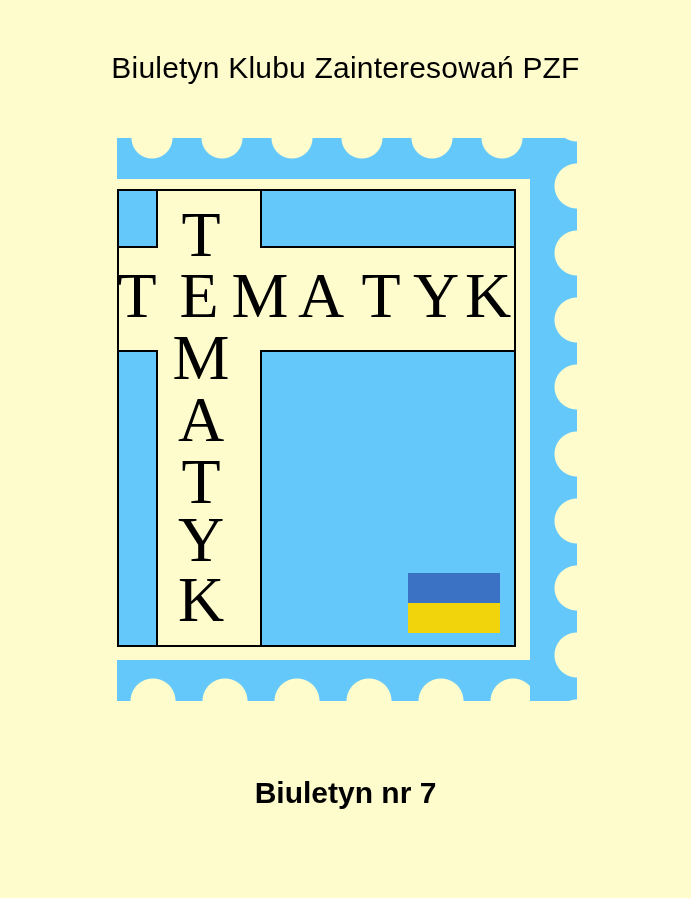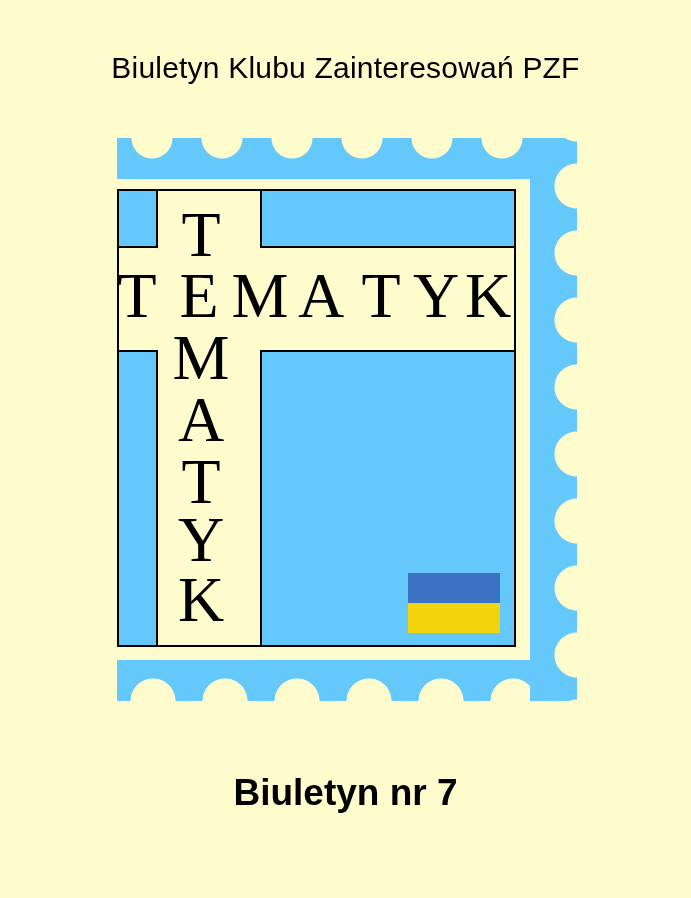--- a/index.html
+++ b/index.html
@@ -95,21 +95,21 @@
   .v0{left:84px; top:97px;}
   .v1{left:84px; top:220px;}
   .v2{left:84px; top:282px;}
   .v3{left:84px; top:344px;}
   .v4{left:84px; top:402px;}
   .v5{left:84px; top:462px;}
   .issue-label{
     position:absolute;
     left:0; right:0; top:775px;
     text-align:center;
-    font-size:37px;
+    font-size:30px;
     font-weight:700;
     line-height:36px;
   }
 </style>
 </head>
 <body>
 
 <div class="page-title">Biuletyn Klubu Zainteresowań PZF</div>
 
 <div class="stamp">

